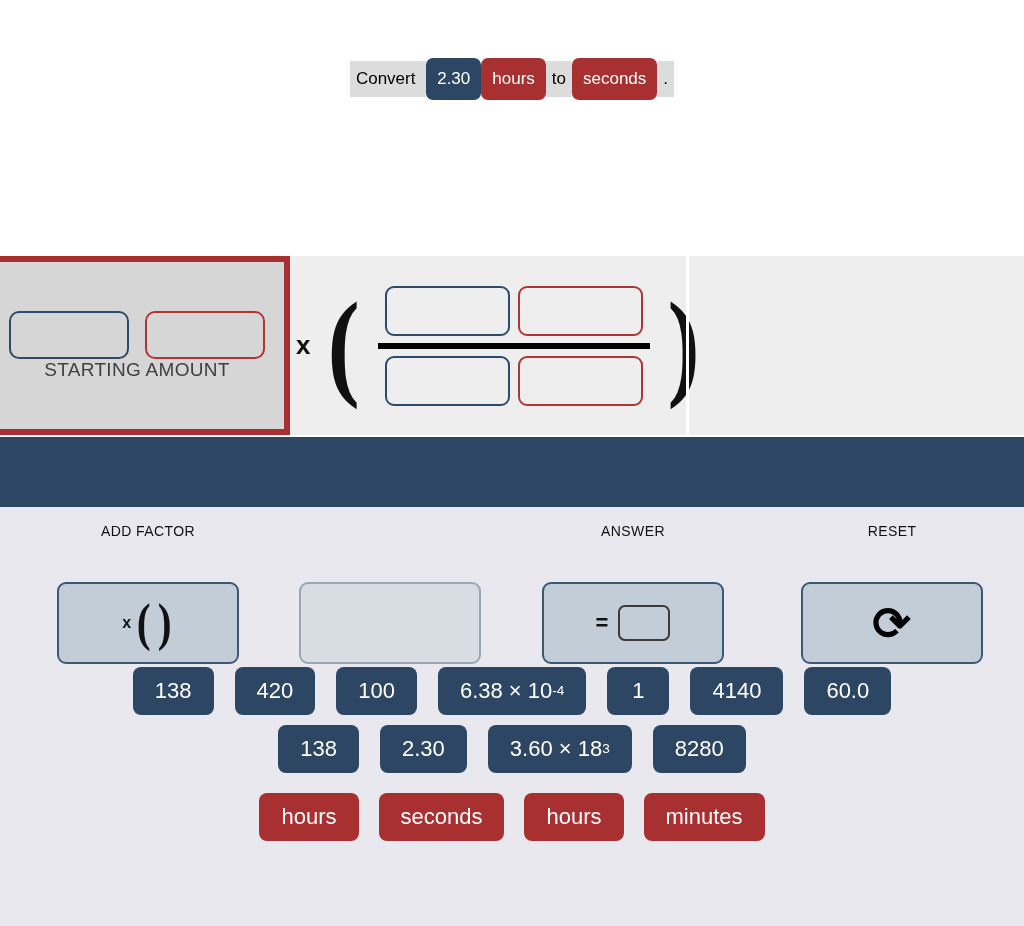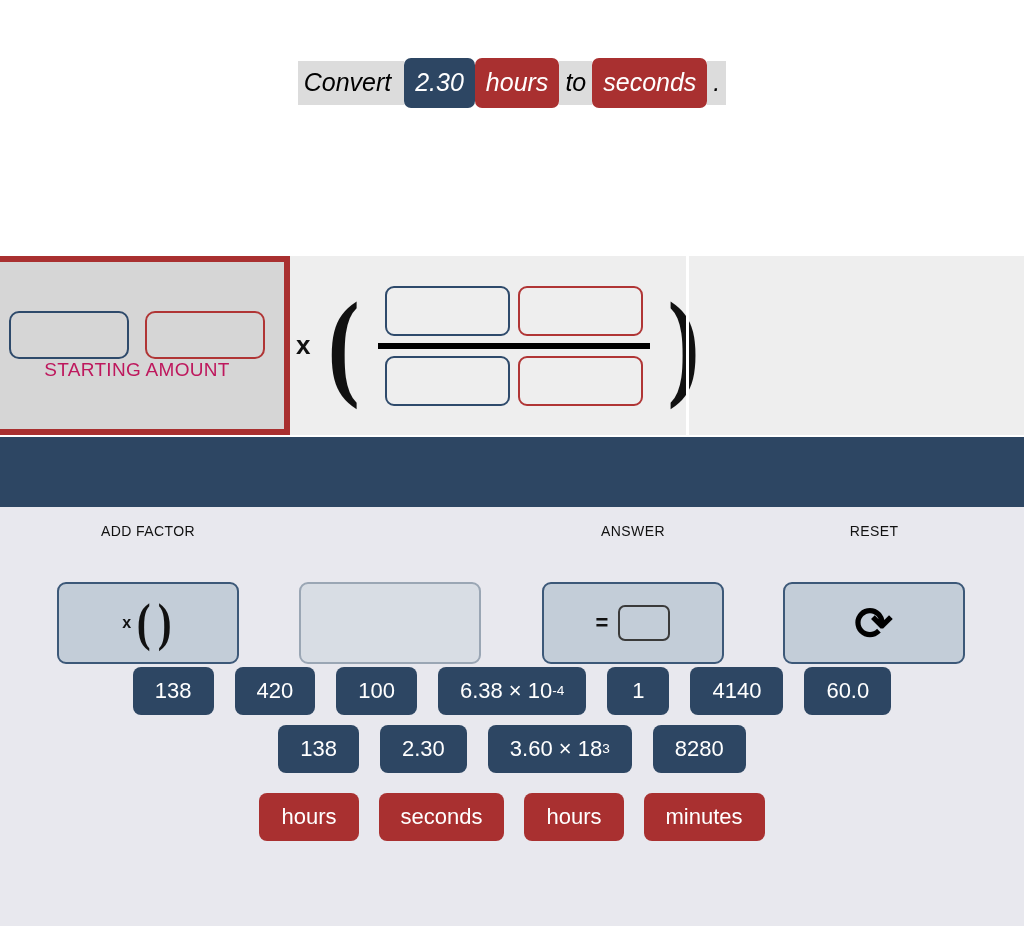--- a/index.html
+++ b/index.html
@@ -12,21 +12,21 @@
   }
   #page { position: relative; width: 1024px; height: 926px; background: #ffffff; }
 
   
   .prompt-wrap {
     position: absolute; left: 0; top: 58px; width: 1024px;
     display: flex; justify-content: center;
   }
   .prompt {
     display: flex; align-items: center;
-    font-size: 25px; line-height: 1; font-style: italic;
+    font-size: 17px; line-height: 1;
   }
   .prompt .plain {
     background: #dcdcdc; color: #000;
     padding: 9px 6px 10px 6px;
     white-space: pre;
   }
   .prompt .chip {
     color: #ffffff; border-radius: 7px;
     padding: 12px 11px 13px 11px;
     margin: 0; white-space: pre;
@@ -52,21 +52,21 @@
     align-items: center; justify-content: center;
   }
   .slot-row { display: flex; gap: 16px; align-items: center; }
   .slot {
     width: 120px; height: 48px; border-radius: 10px;
     background: transparent;
   }
   .slot.blue { border: 2px solid #2e4a6b; }
   .slot.red { border: 2px solid #b03535; }
   .starting-label {
-    font-size: 19px; color: #be185d; letter-spacing: .3px;
+    font-size: 19px; color: #404040; letter-spacing: .3px;
   }
 
   .factor {
     position: absolute; left: 296px; top: 0px; height: 179px;
     display: flex; align-items: center; gap: 14px;
   }
   .mult-x { font-size: 26px; font-weight: 700; color: #111; }
   .paren {
     font-size: 118px; line-height: 0.72; color: #111;
     font-family: "Liberation Serif", serif; font-weight: 700;
@@ -204,21 +204,21 @@
       </div>
 
       <div class="ctrl" style="left:542px; top:0;">
         <div class="ctrl-label">ANSWER</div>
         <div class="ctrl-btn">
           <span class="eq">=</span>
           <span class="ans-box"></span>
         </div>
       </div>
 
-      <div class="ctrl" style="left:783px; top:0;">
+      <div class="ctrl" style="left:801px; top:0;">
         <div class="ctrl-label">RESET</div>
         <div class="ctrl-btn">
           <span class="reset-glyph">⟲</span>
         </div>
       </div>
 
     </div>
 
     <div class="tile-rows">
       <div class="tile-row" id="row1">

